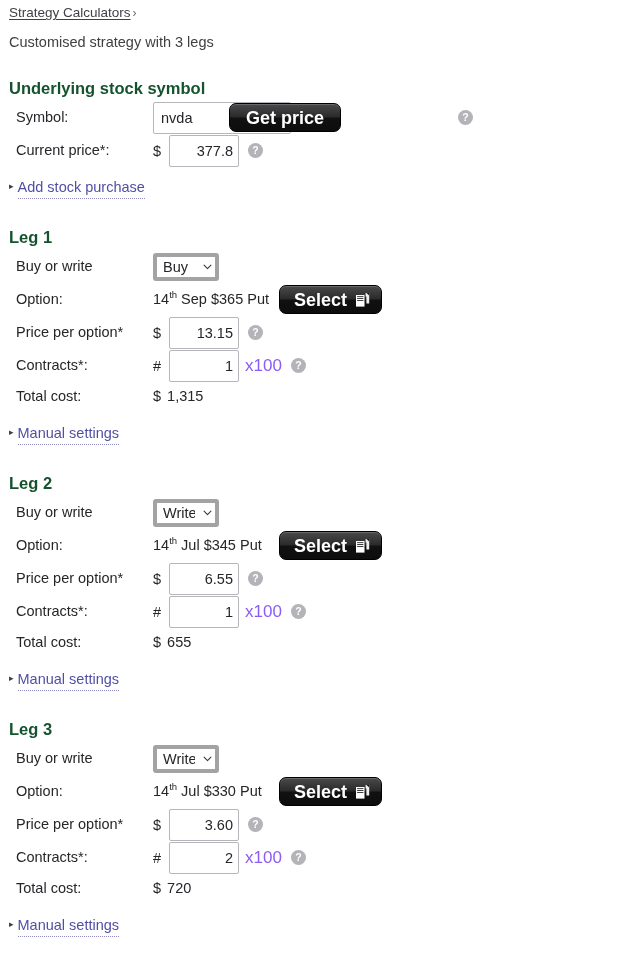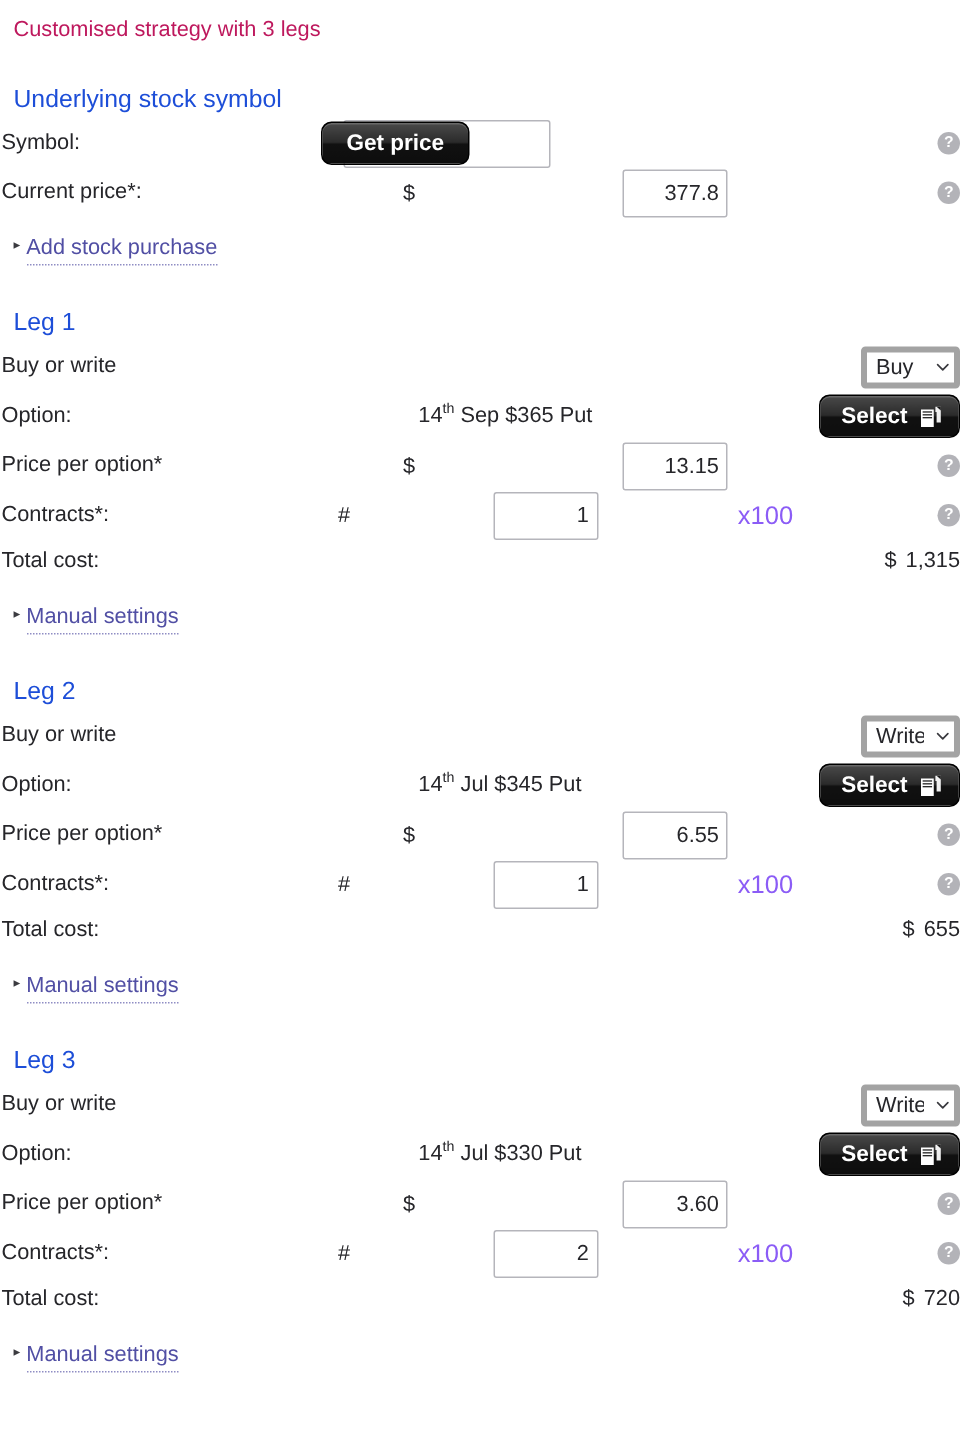--- a/index.html
+++ b/index.html
@@ -47,46 +47,45 @@
     margin: 7px 0 0 9px;
     font-size: 22px;
     font-weight: bold;
     color: #153a63;
     letter-spacing: -0.2px;
     line-height: 27px;
   }
   .page-sub {
     margin: 11px 0 0 9px;
     font-size: 14.5px;
-    color: #be185d;
+    color: #404040;
     line-height: 19px;
   }
 
   
   .sec-head {
     margin: 26px 0 0 9px;
     font-size: 16.5px;
-    font-weight: normal;
-    color: #1d4ed8;
+    font-weight: bold;
+    color: #14532d;
     line-height: 21px;
   }
   .sec-head.leg {
     margin-top: 28px;
     font-size: 16.5px;
   }
 
   
   .row {
     display: flex;
     align-items: center;
-    margin-left: 1px;
+    margin-left: 16px;
     height: 29px;
     margin-top: 4px;
     position: relative;
-    justify-content: space-between;
   }
   .row.tight { margin-top: 2px; }
   .lbl {
     width: 137px;
     flex: 0 0 137px;
     font-size: 14.5px;
     color: #26262a;
     line-height: 19px;
   }
   .prefix {
@@ -155,21 +154,21 @@
   }
 
   
   .btn-dark {
     display: inline-flex;
     align-items: center;
     justify-content: center;
     gap: 8px;
     background: linear-gradient(180deg, #4a4a4a 0%, #2a2a2a 48%, #111111 52%, #0d0d0d 100%);
     color: #ffffff;
-    font-size: 15px;
+    font-size: 18px;
     font-weight: bold;
     border: 1px solid #000000;
     border-radius: 6px;
     height: 28px;
     padding: 0 13px;
     cursor: pointer;
     font-family: "Liberation Sans", sans-serif;
     line-height: 1;
     box-shadow: inset 0 1px 0 rgba(255,255,255,0.18);
   }
@@ -256,20 +255,23 @@
     border-bottom: 1px dotted #8f8dc4;
     padding-bottom: 1px;
   }
 </style>
 </head>
 <body>
 
 <div class="page">
 
   
+  <div class="breadcrumb">
+    <a href="#">Strategy Calculators</a><span class="sep">›</span>
+  </div>
 
   
   <div class="page-sub">Customised strategy with 3 legs</div>
 
   
   <div class="sec-head">Underlying stock symbol</div>
 
   <div class="row">
     <div class="lbl">Symbol:</div>
     <input class="txt sym" type="text" value="nvda" style="">

